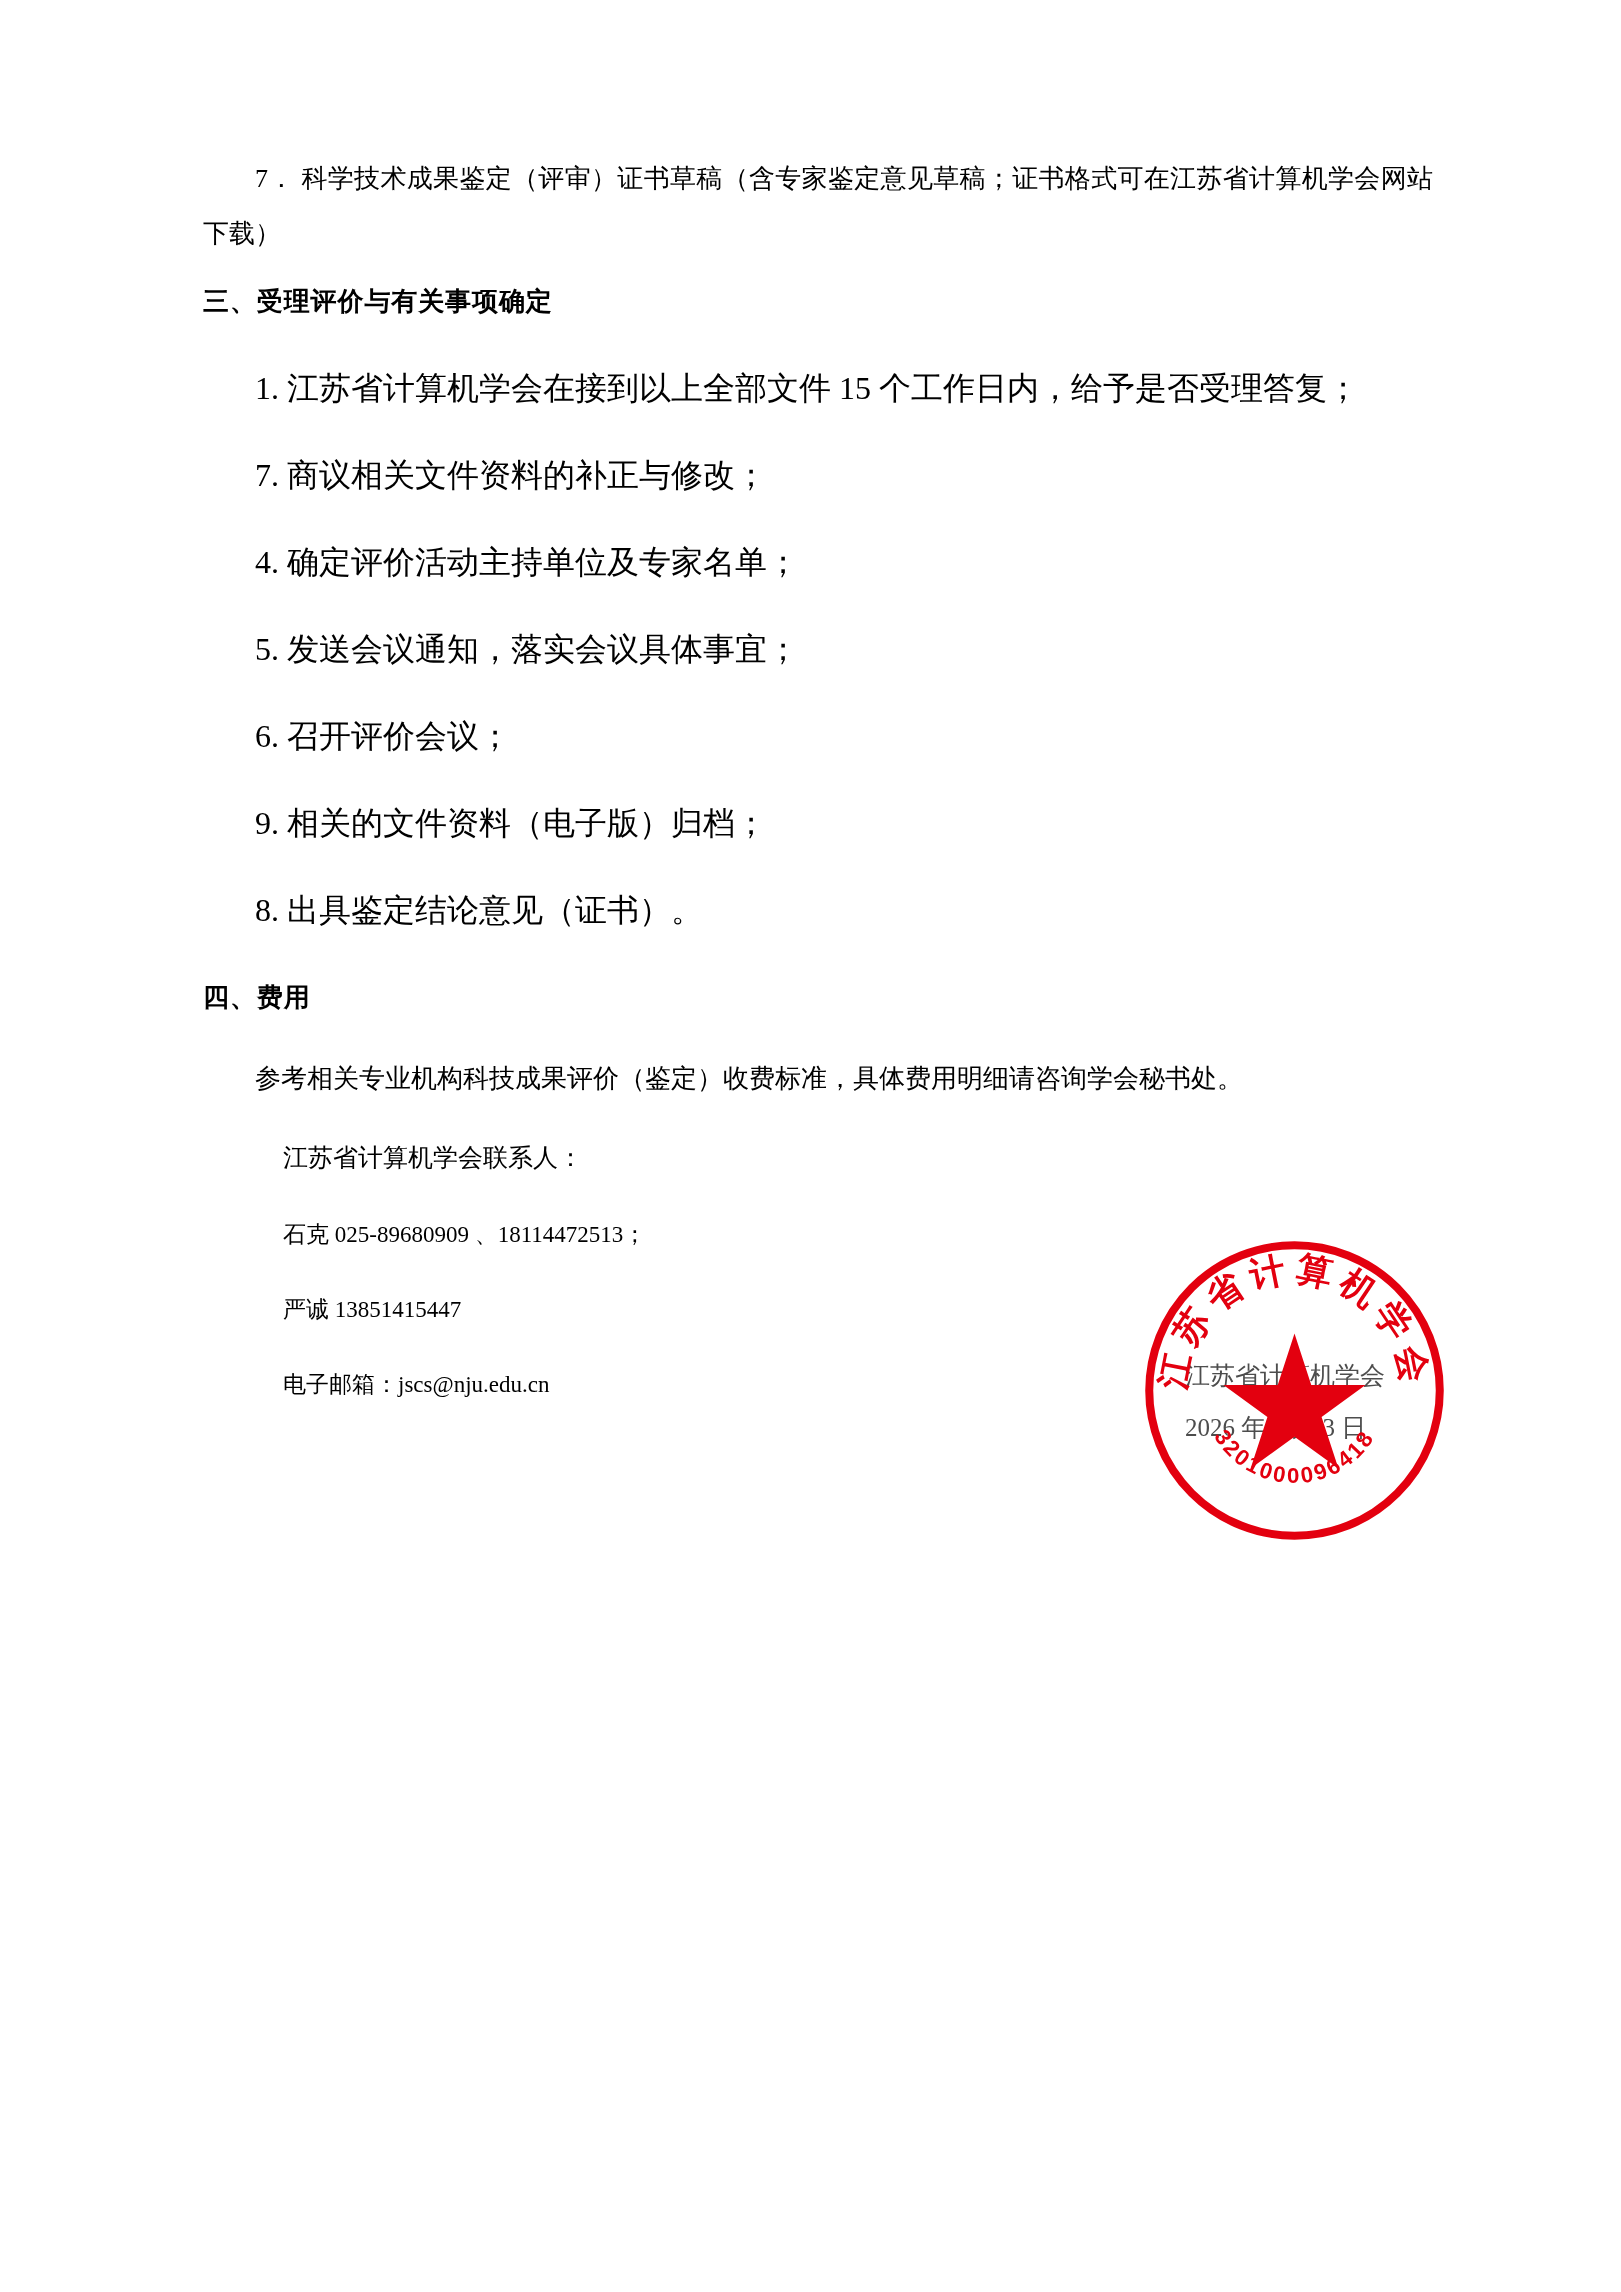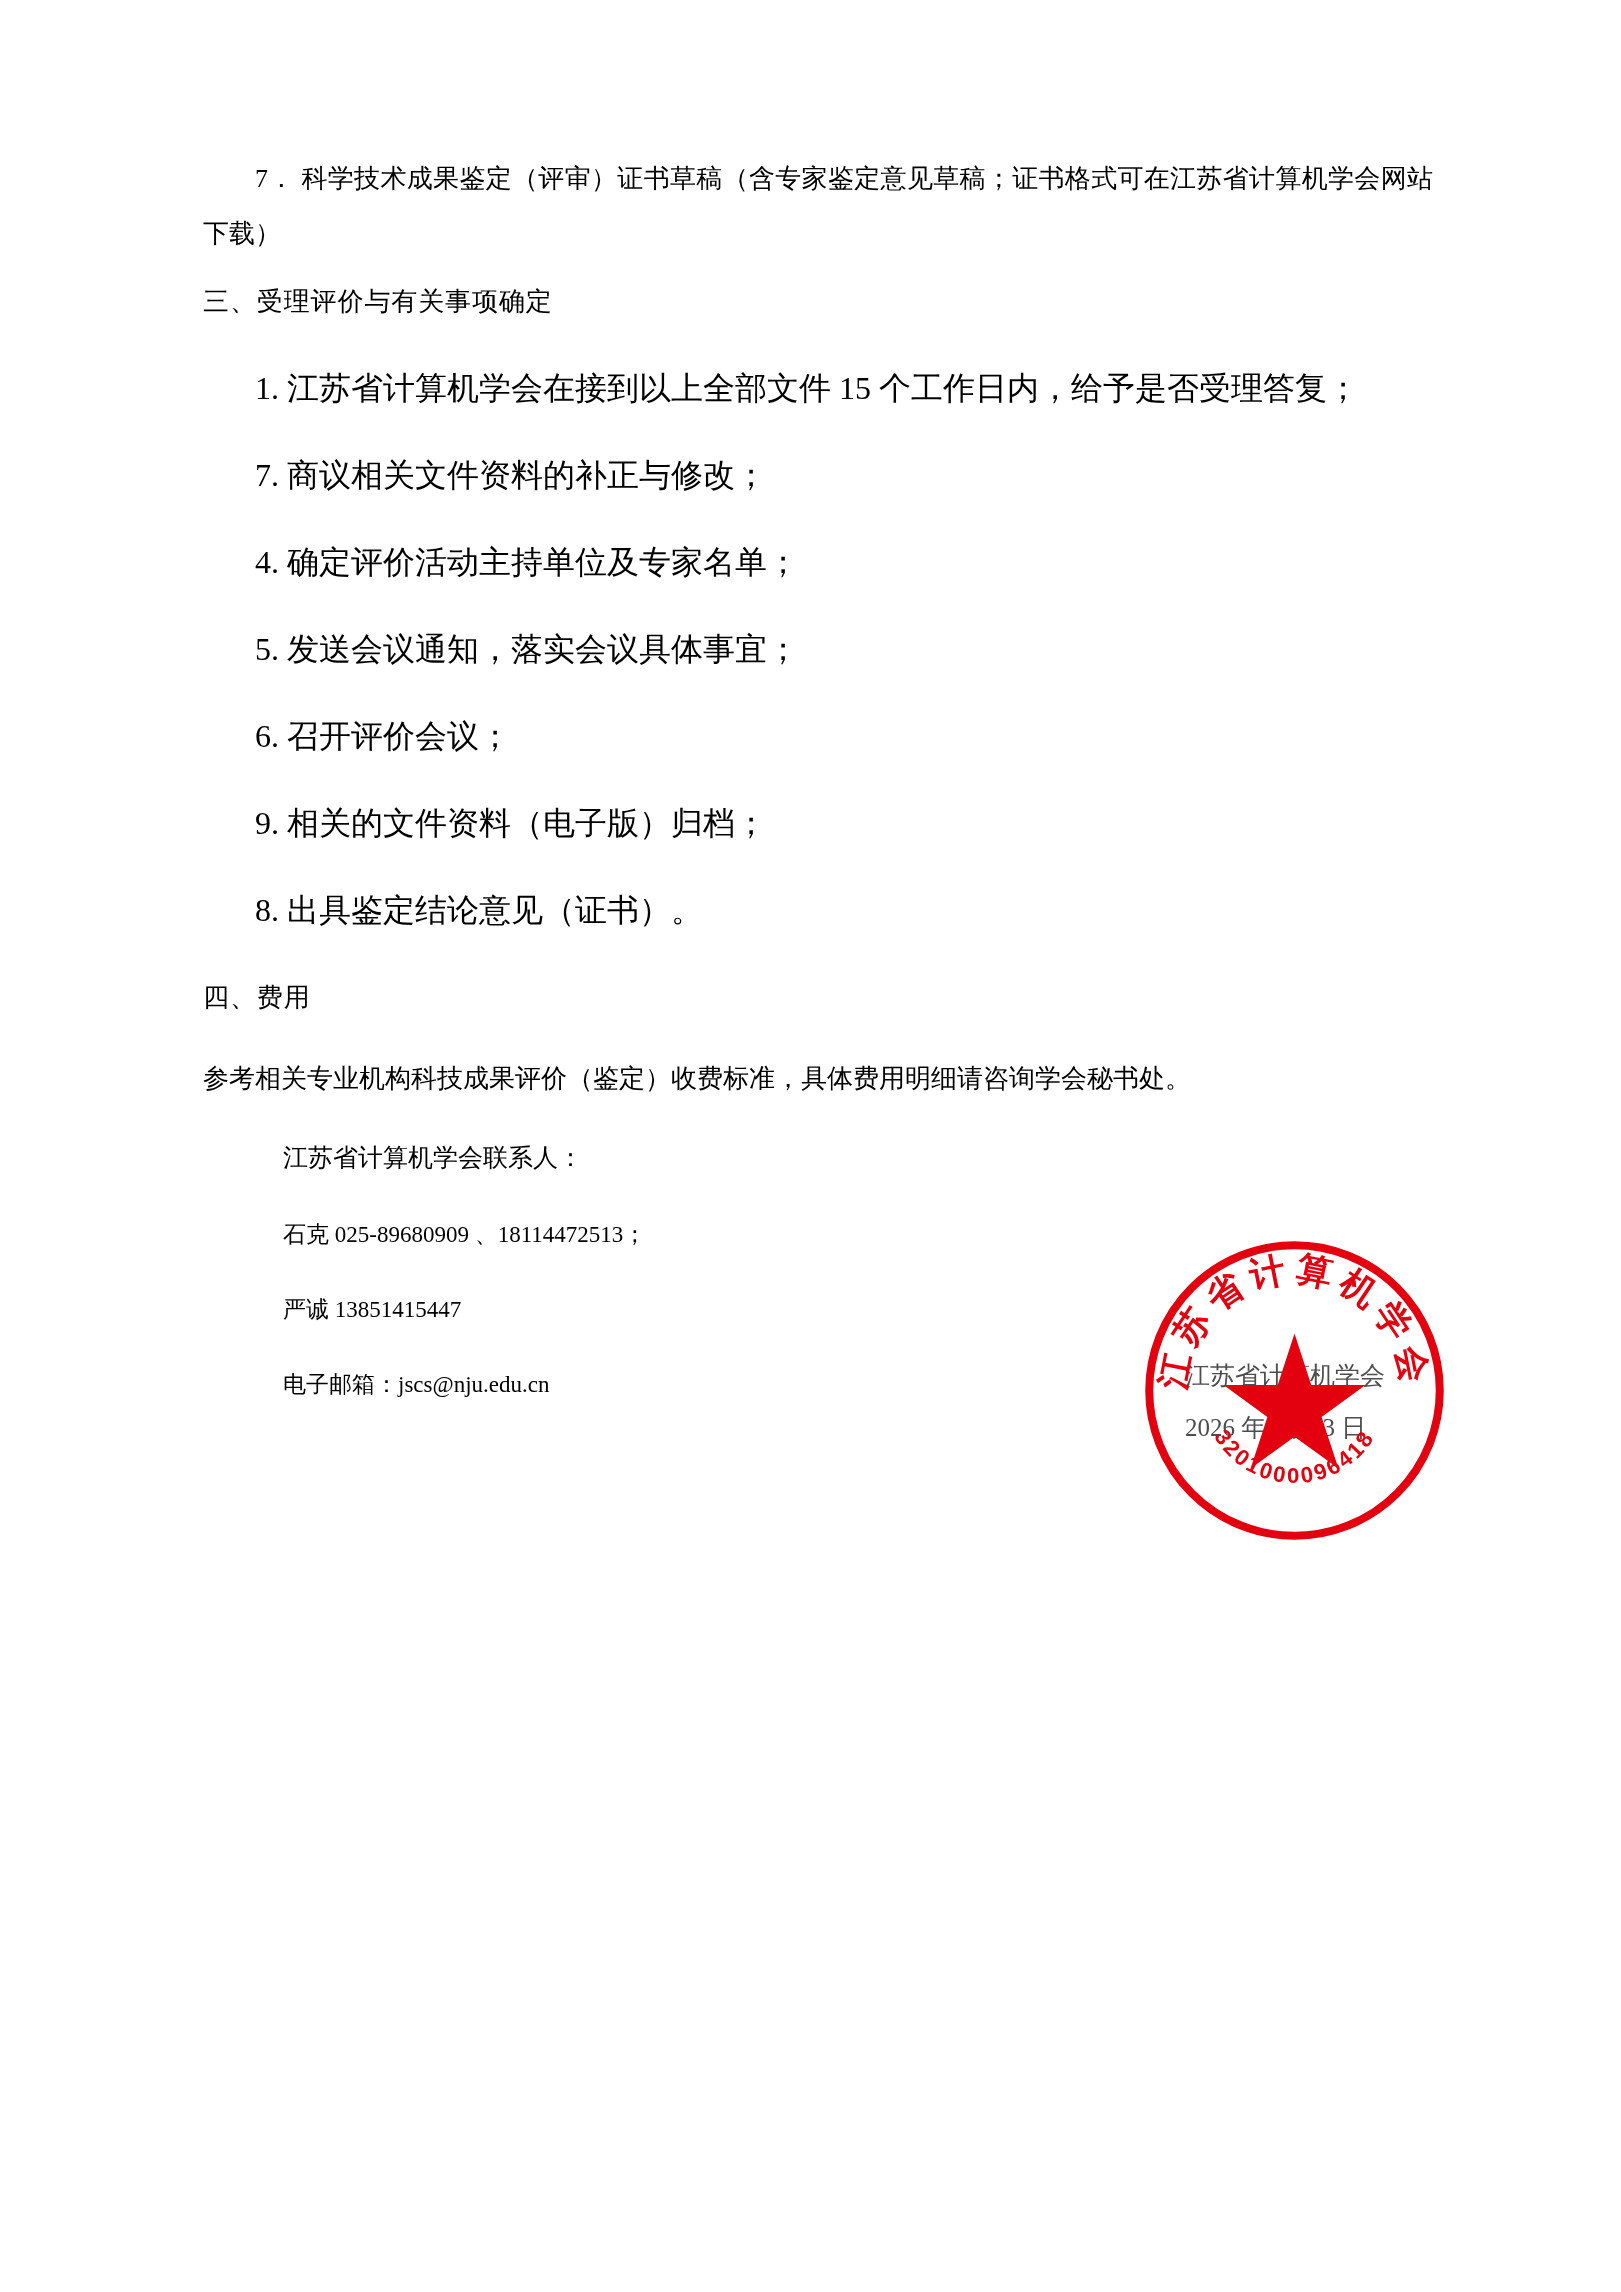--- a/index.html
+++ b/index.html
@@ -34,34 +34,35 @@
     text-align: justify;
     margin: 0 0 0 0;
     font-family: "Liberation Serif", serif;
   }
   .para-indent {
     text-indent: 52px;
   }
   .heading {
     font-size: 26px;
     line-height: 55px;
-    font-weight: normal;
+    font-weight: bold;
     margin: 12.5px 0 3.6px 0;
     font-family: "Liberation Sans", sans-serif;
     letter-spacing: 0.9px;
   }
   .listitem {
     font-size: 32px;
     line-height: 55px;
     margin-left: 52px;
     font-family: "Liberation Serif", serif;
   }
   .body-para {
     font-size: 26px;
     line-height: 55px;
+    margin-left: 52px;
     font-family: "Liberation Serif", serif;
   }
   .contact-line {
     font-size: 25px;
     line-height: 52px;
     margin-left: 80px;
     font-family: "Liberation Serif", serif;
   }
   .mono {
     font-family: Liberation Serif, serif;

